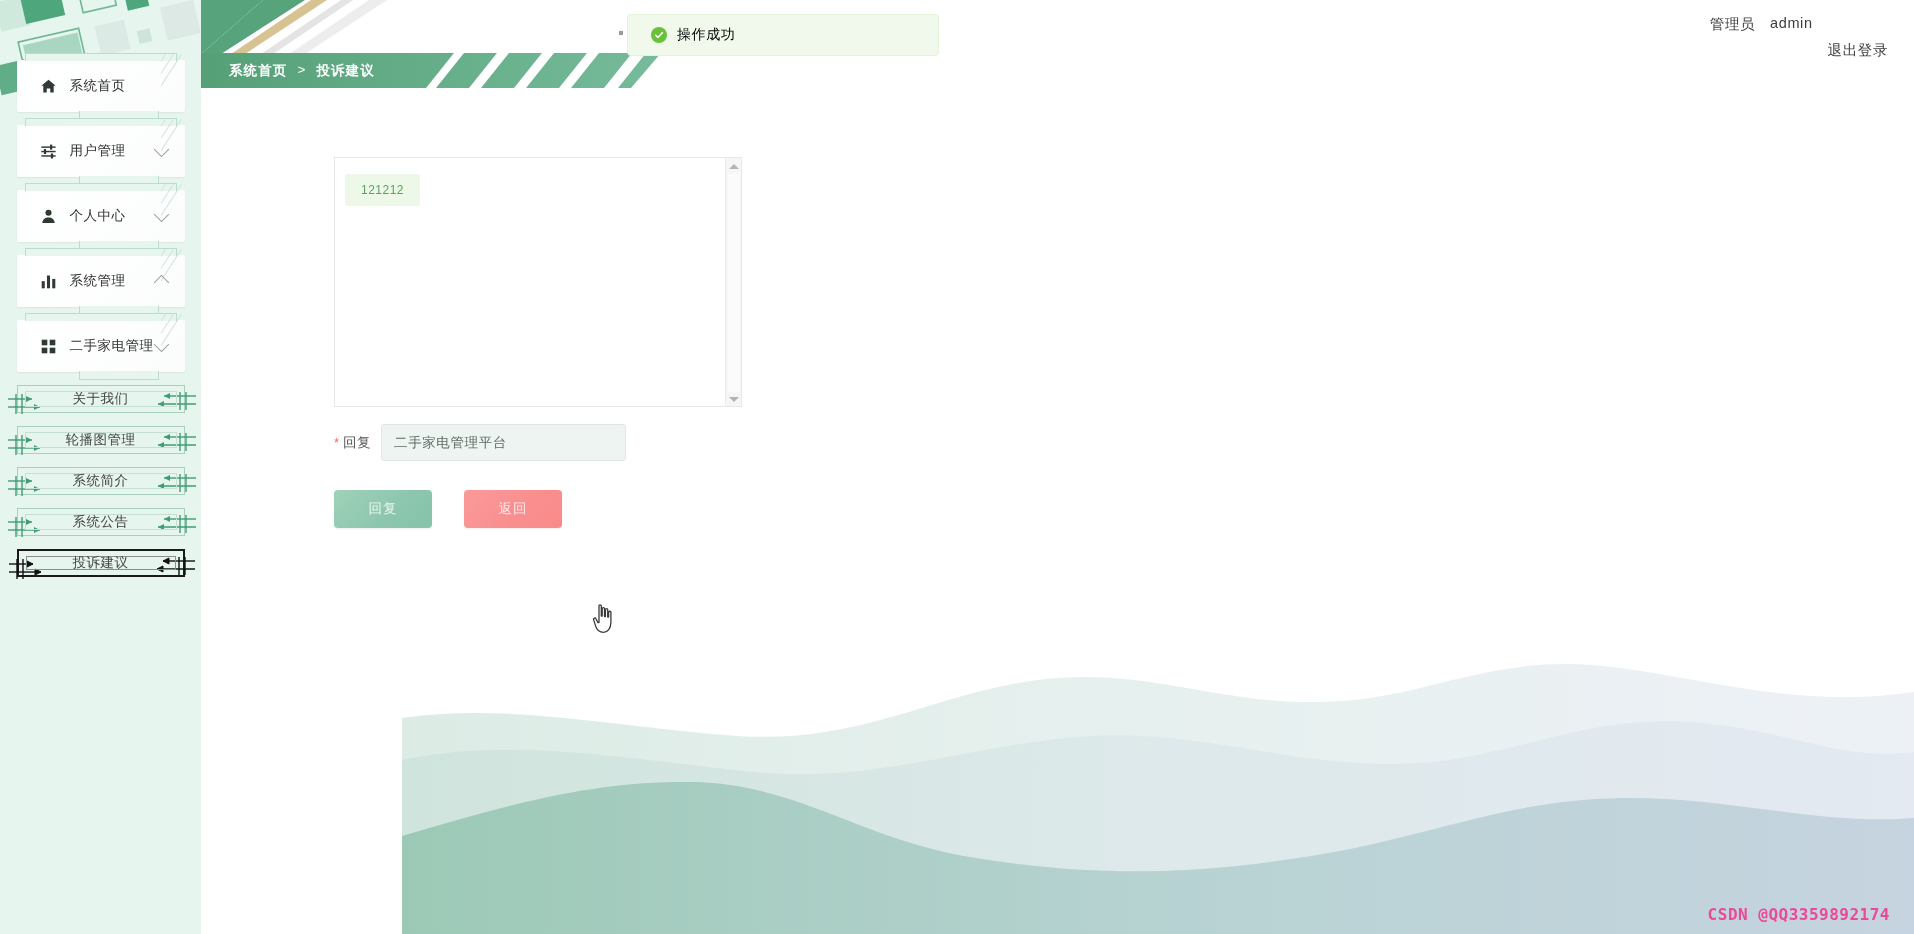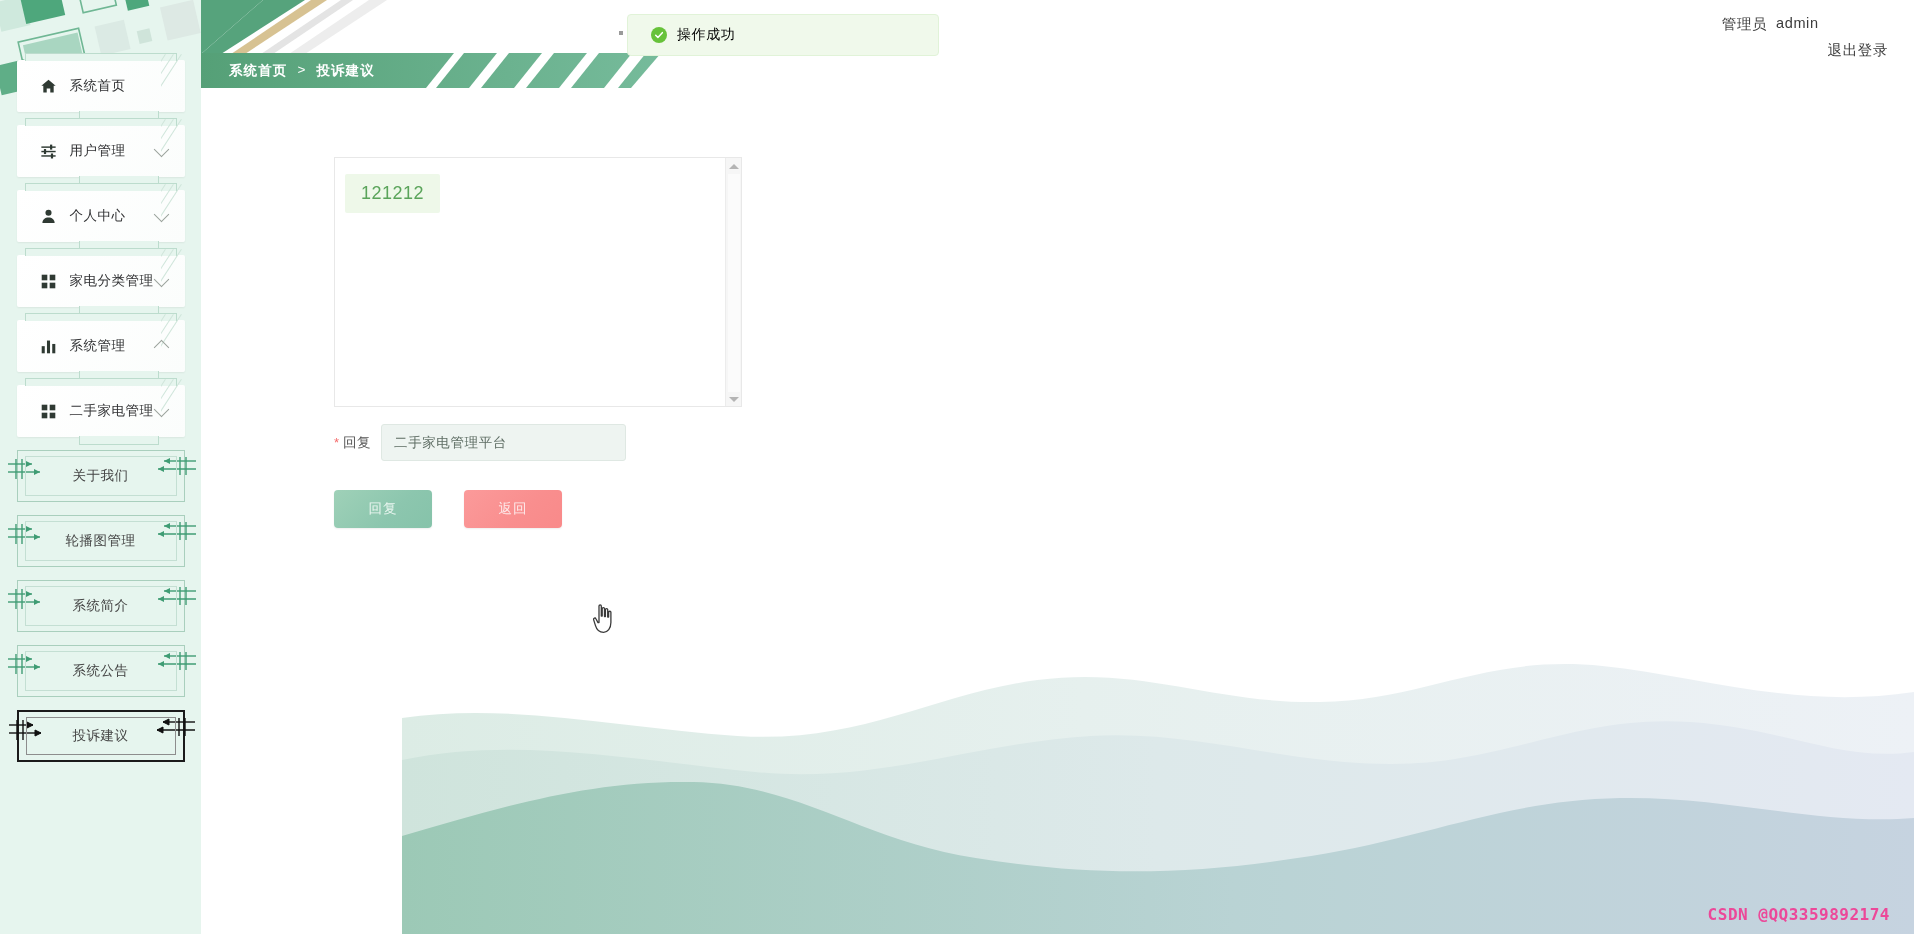--- a/index.html
+++ b/index.html
@@ -42,21 +42,21 @@
   .m-slash{ position:absolute; right:-10px; top:-6px; width:34px; height:64px; overflow:hidden; pointer-events:none;}
   .m-slash i{ position:absolute; display:block; width:1px; height:90px; background:#cfe5da; transform:rotate(33deg); transform-origin:top left;}
   .m-ico{ width:18px; height:18px; margin-left:23px; margin-right:12px; flex:0 0 auto; color:#303133; display:flex; align-items:center; justify-content:center;}
   .m-ico svg{ display:block; }
   .m-label{ font-size:13.5px; color:#303133; letter-spacing:.5px; }
   .m-arrow{ margin-left:auto; margin-right:18px; width:11px; height:11px; border-right:1.6px solid #9aa39c; border-bottom:1.6px solid #9aa39c; transform:rotate(45deg); margin-top:-4px;}
   .m-arrow.up{ transform:rotate(-135deg); margin-top:3px;}
 
   
   .s-item{
-    position:relative; width:168px; margin:0 auto 13px auto; height:52px;
+    position:relative; width:168px; margin:0 auto 13px auto; height:28px;
     border:1px solid #a9cfbd; background:#e6f5ee; cursor:pointer;
   }
   .s-inner{
     position:absolute; left:7px; top:5px; right:7px; bottom:5px;
     border:1px solid #c4dfd3;
     display:flex; align-items:center; justify-content:center;
   }
   .s-label{ font-size:13.5px; color:#444; letter-spacing:.5px; }
   .s-orn-l,.s-orn-r{ position:absolute; pointer-events:none; }
   .s-orn-l{ left:-10px; top:8px; width:40px; height:24px; }
@@ -64,21 +64,21 @@
   .s-item.active{ border:2px solid #1a1a1a; }
   .s-item.active .s-inner{ border-color:#8d8d8d; }
   .s-item.active .s-orn-l line,
   .s-item.active .s-orn-r line,
   .s-item.active .s-orn-l polygon,
   .s-item.active .s-orn-r polygon{ stroke:#111; fill:#111; }
 
   
   #topwrap{ position:absolute; left:201px; top:0; right:0; height:96px; background:#fff; overflow:hidden; }
   #top-stripe{ position:absolute; left:0; top:0; width:360px; height:54px; overflow:hidden; }
-  #userbox{ position:absolute; right:26px; top:15px; font-size:14.5px; color:#3c3c3c; letter-spacing:.6px; display:flex; gap:9px; }
+  #userbox{ position:absolute; right:26px; top:15px; font-size:14.5px; color:#3c3c3c; letter-spacing:.6px; display:flex; gap:15px; }
   #userbox span{ cursor:default; }
   #userbox .logout{ cursor:pointer;margin-top:26px; }
 
   #crumbbar{ position:absolute; left:201px; top:53px; width:460px; height:35px; overflow:hidden; }
   #crumbtext{ position:absolute; left:28px; top:9px; font-size:13.5px; color:#fff; font-weight:bold; letter-spacing:1.1px; display:flex; gap:10px; z-index:3;}
   #crumbtext b{ cursor:pointer; font-weight:bold;}
   #crumbtext .sep{ font-weight:normal; }
 
   
   #toast{
@@ -96,21 +96,21 @@
 
   
   #main{ position:absolute; left:201px; top:96px; right:0; bottom:0; background:#fff; overflow:hidden;}
 
   #chatbox{
     position:absolute; left:133px; top:61px; width:408px; height:250px;
     background:#fff; border:1px solid #e8e8e8; overflow:hidden;
   }
   .bubble{
     margin:16px 0 0 10px; display:inline-block;
-    background:#eef8e9; color:#5aa45a; font-size:18px;
+    background:#eef8e9; color:#5aa45a; font-size:12px;
     padding:9px 16px; border-radius:2px; letter-spacing:.5px;
   }
   #sbar{
     position:absolute; right:0; top:0; width:16px; height:250px;
     background:#f6f6f6; border-left:1px solid #ececec;
   }
   #sbar .arw{ position:absolute; left:3px; width:0;height:0; border-left:5px solid transparent; border-right:5px solid transparent;}
   #sbar .up{ top:6px; border-bottom:5px solid #b4b4b4;}
   #sbar .dn{ bottom:6px; border-top:5px solid #b4b4b4;}
   #sbar .thumb{ position:absolute; left:2px; top:16px; width:12px; height:218px; background:#fbfbfb; }
@@ -215,37 +215,20 @@
           <i style="left:12px;"></i>
           <i style="left:20px;"></i>
         </span>
         <span class="m-ico">
           <svg xmlns="http://www.w3.org/2000/svg" width="17" height="17" viewBox="0 0 20 20" fill="#2f3a33">
             <circle cx="10" cy="5.6" r="3.6"></circle>
             <path d="M2.8 17.6c0-4 3.2-6.4 7.2-6.4s7.2 2.4 7.2 6.4z"></path>
           </svg>
         </span>
         <span class="m-label">个人中心</span>
-        <span class="m-arrow"></span>
-      </div>
-      <div class="m-item">
-        <span class="m-slash">
-          <i style="left:4px;"></i>
-          <i style="left:12px;"></i>
-          <i style="left:20px;"></i>
-        </span>
-        <span class="m-ico">
-          <svg xmlns="http://www.w3.org/2000/svg" width="17" height="17" viewBox="0 0 20 20" fill="#2f3a33">
-            <rect x="2" y="2" width="6.6" height="6.6"></rect>
-            <rect x="11.4" y="2" width="6.6" height="6.6"></rect>
-            <rect x="2" y="11.4" width="6.6" height="6.6"></rect>
-            <rect x="11.4" y="11.4" width="6.6" height="6.6"></rect>
-          </svg>
-        </span>
-        <span class="m-label">家电分类管理</span>
         <span class="m-arrow"></span>
       </div>
       <div class="m-item">
         <span class="m-slash">
           <i style="left:4px;"></i>
           <i style="left:12px;"></i>
           <i style="left:20px;"></i>
         </span>
         <span class="m-ico">
           <svg xmlns="http://www.w3.org/2000/svg" width="17" height="17" viewBox="0 0 20 20" fill="#2f3a33">

